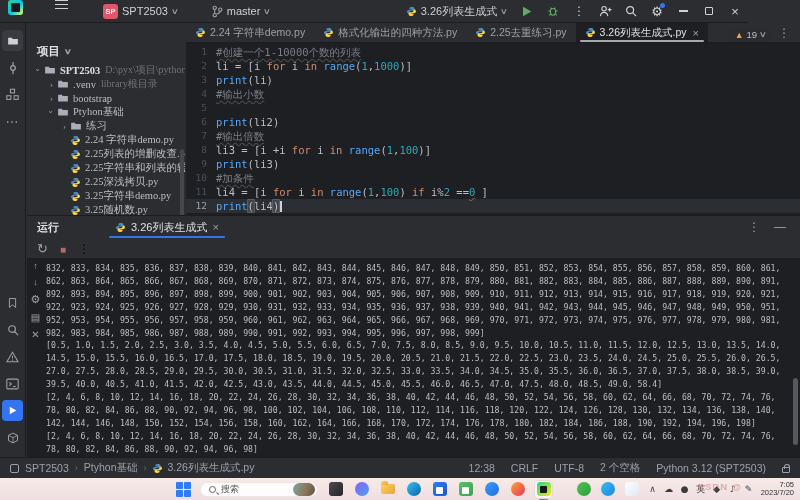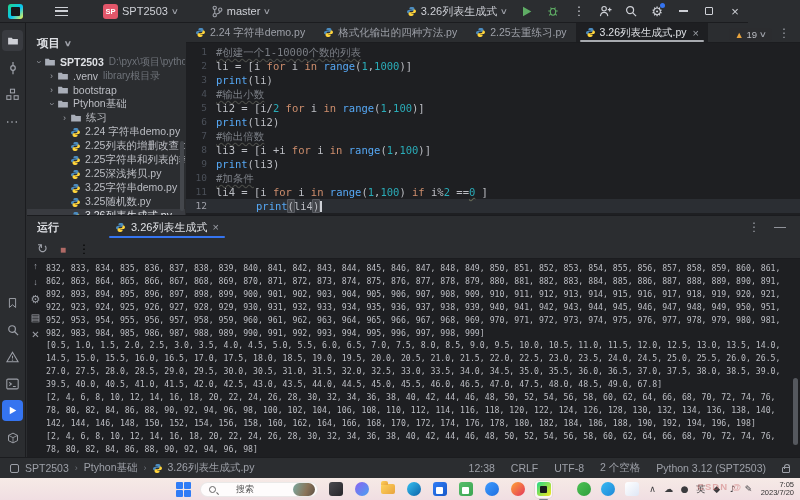--- a/index.html
+++ b/index.html
@@ -2,21 +2,21 @@
 <html><head>
 <meta charset="utf-8">
 <style>
   * { margin:0; padding:0; box-sizing:border-box; }
   html,body { width:800px; height:500px; overflow:hidden; background:#1E1F22;
     font-family:"Liberation Sans", sans-serif; -webkit-font-smoothing:antialiased; }
   .win { position:relative; width:800px; height:500px; background:#2B2D30; }
 
   
   .titlebar { position:absolute; left:0; top:0; width:748px; height:23px; background:#2B2D30;
-    border-bottom:1px solid #1b1c1f; display:flex; align-items:center; color:#DFE1E5; font-size:11px;gap:20px; }
+    border-bottom:1px solid #1b1c1f; display:flex; color:#DFE1E5; font-size:11px;gap:20px; }
   .tb-item { display:flex; align-items:center; gap:4px; padding:0 7px; height:100%; color:#CED0D6; }
   .logo { width:15px; height:15px; border-radius:3px; margin-left:8px;
     background:linear-gradient(135deg,#21d789,#07c3f2 55%,#fcf84a); position:relative; }
   .logo::after { content:""; position:absolute; inset:3px; background:#17181b; border-radius:1px; }
   .burger { width:13px; height:9px; border-top:1.6px solid #CED0D6; border-bottom:1.6px solid #CED0D6; position:relative; margin:0 8px 0 12px;}
   .burger::after { content:""; position:absolute; left:0; right:0; top:2.6px; height:1.6px; background:#CED0D6; }
   .badge-sp { width:15px; height:15px; border-radius:3px; background:#E3566A; color:#fff; font-size:7.5px; font-weight:bold;
     display:flex; align-items:center; justify-content:center; }
   .chev { font-size:8px; color:#9DA0A8; transform:scaleX(1.4); }
   .tb-right { margin-left:auto; display:flex; align-items:center; height:100%; }
@@ -32,42 +32,42 @@
   
   .stripe { position:absolute; left:0; top:0; width:26px; height:434px; background:#2B2D30;
     border-right:1px solid #1b1c1f; display:flex; flex-direction:column; align-items:center; padding:4px 0 6px; }
   .sicon { width:21px; height:21px; margin:3px 0; border-radius:4px; display:flex; align-items:center; justify-content:center;
     color:#9DA0A8; font-size:12px; }
   .sicon.active { background:#393B40; }
   .sicon.run-active { background:#3574F0; }
   .stripe .spacer { flex:1; }
 
   
-  .project { position:absolute; left:27px; top:8px; width:158px; height:192px; background:#2B2D30; overflow:hidden; }
+  .project { position:absolute; left:27px; top:16px; width:158px; height:192px; background:#2B2D30; overflow:hidden;font-family:Liberation Serif, serif; }
   .proj-head { height:24px; display:flex; align-items:center; gap:5px; padding-left:10px; color:#DFE1E5; font-size:11.5px; font-weight:bold; }
   .tree-row { height:14px; display:flex; align-items:center; font-size:10.5px; color:#BCBEC4; white-space:nowrap; }
   .tree-row.selected { background:#393B40; color:#DFE1E5; }
   .tree-row .arrow { width:11px; font-size:9px; color:#9DA0A8; text-align:center; flex:none; }
   .tree-row .arrow.open { transform:rotate(90deg); }
   .tree-row .ticon { flex:none; margin-right:4px; display:flex; }
   .tree-row .lbl.bold { font-weight:bold; color:#DFE1E5; }
   .tree-row .hint { color:#6F737A; margin-left:5px; font-size:10px; }
   .proj-scroll { position:absolute; right:1px; top:110px; width:4px; height:70px; border-radius:2px; background:#44474c; }
 
   
   .editor { position:absolute; left:186px; top:0; right:0; height:192px; background:#1E1F22; }
   .tabstrip { height:20px; background:#2B2D30; border-bottom:1px solid #1b1c1f; display:flex; align-items:stretch; }
   .tab { display:flex; align-items:center; gap:4px; padding:0 9px; font-size:10.5px; color:#9DA0A8; position:relative; }
   .tab.active { color:#DFE1E5; background:#1E1F22; }
   .tab.active::after { content:""; position:absolute; left:4px; right:4px; bottom:0; height:2px; background:#A7AAAF; border-radius:1px; }
   .tab .close { color:#9DA0A8; margin-left:2px; font-size:11px; }
   .tabstrip .ts-more { margin-left:auto; color:#9DA0A8; padding:0 10px; display:flex; align-items:center; font-size:12px; }
   .code-area { position:absolute; left:0; top:20px; right:0; bottom:0; overflow:hidden; padding-top:2px; }
   .code-row { display:flex; height:14px; line-height:14px; font-family:"DejaVu Sans Mono", monospace; font-size:10.5px; }
-  .code-row.cur { background:#2b2e33;gap:40px; }
+  .code-row.cur { background:#2b2e33; }
   .gut { width:30px; flex:none; text-align:right; padding-right:9px; color:#4B5059; font-size:9.5px; }
   .code-row.cur .gut { color:#A1A3AB; }
   .src { white-space:pre; color:#BCBEC4; }
   .src .kw { color:#CF8E6D; }
   .src .num { color:#2AACB8; }
   .src .numw { color:#2AACB8; text-decoration:underline wavy rgba(140,145,110,.6); text-decoration-skip-ink:none; }
   .src .fn { color:#56A8F5; }
   .src .cm { color:#7A7E85; text-decoration:underline wavy rgba(130,134,120,.45); text-underline-offset:2px; text-decoration-skip-ink:none; }
   .src .pm { background:#43454A; border:1px solid #5a5d63; border-radius:1px; margin:0 -1px; }
   .caret { display:inline-block; width:1.5px; height:11px; background:#CED0D6; vertical-align:-2px; margin-left:1px; }
@@ -102,21 +102,21 @@
   .lock { width:8px; height:6px; border:1.2px solid #9DA0A8; border-radius:1px; position:relative; margin-top:3px; }
   .lock::before { content:""; position:absolute; left:1px; top:-4px; width:4px; height:4px; border:1.2px solid #9DA0A8; border-bottom:none; border-radius:3px 3px 0 0; }
 
   
   .taskbar { position:absolute; left:0; top:478px; width:800px; height:22px;
     background:linear-gradient(180deg,#f6eae6,#f0dee2); display:flex; align-items:center; }
   .tb-center { position:absolute; left:176px; display:flex; align-items:center; gap:9px; height:100%; }
   .start { width:15px; height:15px; display:grid; grid-template-columns:7px 7px; grid-gap:1px; }
   .start i { background:#2f7cf6; border-radius:1px; }
   .search-pill { width:118px; height:15px; background:rgba(255,255,255,.88); border:1px solid rgba(0,0,0,.08);
-    border-radius:8px; display:flex; align-items:center; gap:20px; padding:0 2px 0 8px; font-size:9px; color:#555; }
+    border-radius:8px; display:flex; align-items:center; gap:5px; padding:0 2px 0 8px; font-size:9px; color:#555; }
   .search-pill .mag { width:7px; height:7px; border:1.2px solid #666; border-radius:50%; position:relative; }
   .search-pill .mag::after { content:""; position:absolute; left:6px; top:6px; width:3px; height:1.2px; background:#666; transform:rotate(45deg); }
   .search-img { margin-left:auto; width:22px; height:13px; border-radius:7px;
     background:linear-gradient(110deg,#7aa8a0,#8a7358 60%,#5d5146); }
   .app { width:17px; height:17px; border-radius:4px; position:relative; display:flex; align-items:center; justify-content:center; }
   .app.active { background:rgba(255,255,255,.65); box-shadow:0 0 0 1px rgba(0,0,0,.05); }
   .app.active::after { content:""; position:absolute; bottom:-3px; left:4px; right:4px; height:2px; border-radius:1px; background:#7a8089; }
   .app .sq { width:14px; height:14px; border-radius:3px; }
   .app .ci { width:14px; height:14px; border-radius:50%; }
   .app .fold { width:14px; height:10px; border-radius:2px; position:relative; }
@@ -448,21 +448,20 @@
           <div class="code-row">
             <span class="gut">3</span>
             <span class="src"><span class="fn">print</span><span class="pl">(li)</span></span>
           </div>
           <div class="code-row">
             <span class="gut">4</span>
             <span class="src"><span class="cm">#输出小数</span></span>
           </div>
           <div class="code-row">
             <span class="gut">5</span>
-            <span class="src"><span class="pl">li2 = [i/</span><span class="num">2</span><span class="pl"> </span><span class="kw">for</span><span class="pl"> i </span><span class="kw">in</span><span class="pl"> </span><span class="fn">range</span><span class="pl">(</span><span class="num">1</span><span class="pl">,</span><span class="num">100</span><span class="pl">)]</span></span>
           </div>
           <div class="code-row">
             <span class="gut">6</span>
             <span class="src"><span class="fn">print</span><span class="pl">(li2)</span></span>
           </div>
           <div class="code-row">
             <span class="gut">7</span>
             <span class="src"><span class="cm">#输出倍数</span></span>
           </div>
           <div class="code-row">
@@ -527,21 +526,21 @@
         <div class="console" id="console">
             <div>832, 833, 834, 835, 836, 837, 838, 839, 840, 841, 842, 843, 844, 845, 846, 847, 848, 849, 850, 851, 852, 853, 854, 855, 856, 857, 858, 859, 860, 861,</div>
             <div>862, 863, 864, 865, 866, 867, 868, 869, 870, 871, 872, 873, 874, 875, 876, 877, 878, 879, 880, 881, 882, 883, 884, 885, 886, 887, 888, 889, 890, 891,</div>
             <div>892, 893, 894, 895, 896, 897, 898, 899, 900, 901, 902, 903, 904, 905, 906, 907, 908, 909, 910, 911, 912, 913, 914, 915, 916, 917, 918, 919, 920, 921,</div>
             <div>922, 923, 924, 925, 926, 927, 928, 929, 930, 931, 932, 933, 934, 935, 936, 937, 938, 939, 940, 941, 942, 943, 944, 945, 946, 947, 948, 949, 950, 951,</div>
             <div>952, 953, 954, 955, 956, 957, 958, 959, 960, 961, 962, 963, 964, 965, 966, 967, 968, 969, 970, 971, 972, 973, 974, 975, 976, 977, 978, 979, 980, 981,</div>
             <div>982, 983, 984, 985, 986, 987, 988, 989, 990, 991, 992, 993, 994, 995, 996, 997, 998, 999]</div>
             <div>[0.5, 1.0, 1.5, 2.0, 2.5, 3.0, 3.5, 4.0, 4.5, 5.0, 5.5, 6.0, 6.5, 7.0, 7.5, 8.0, 8.5, 9.0, 9.5, 10.0, 10.5, 11.0, 11.5, 12.0, 12.5, 13.0, 13.5, 14.0,</div>
             <div>14.5, 15.0, 15.5, 16.0, 16.5, 17.0, 17.5, 18.0, 18.5, 19.0, 19.5, 20.0, 20.5, 21.0, 21.5, 22.0, 22.5, 23.0, 23.5, 24.0, 24.5, 25.0, 25.5, 26.0, 26.5,</div>
             <div>27.0, 27.5, 28.0, 28.5, 29.0, 29.5, 30.0, 30.5, 31.0, 31.5, 32.0, 32.5, 33.0, 33.5, 34.0, 34.5, 35.0, 35.5, 36.0, 36.5, 37.0, 37.5, 38.0, 38.5, 39.0,</div>
-            <div>39.5, 40.0, 40.5, 41.0, 41.5, 42.0, 42.5, 43.0, 43.5, 44.0, 44.5, 45.0, 45.5, 46.0, 46.5, 47.0, 47.5, 48.0, 48.5, 49.0, 67.8]</div>
+            <div>39.5, 40.0, 40.5, 41.0, 41.5, 42.0, 42.5, 43.0, 43.5, 44.0, 44.5, 45.0, 45.5, 46.0, 46.5, 47.0, 47.5, 48.0, 48.5, 49.0, 58.4]</div>
             <div>[2, 4, 6, 8, 10, 12, 14, 16, 18, 20, 22, 24, 26, 28, 30, 32, 34, 36, 38, 40, 42, 44, 46, 48, 50, 52, 54, 56, 58, 60, 62, 64, 66, 68, 70, 72, 74, 76,</div>
             <div>78, 80, 82, 84, 86, 88, 90, 92, 94, 96, 98, 100, 102, 104, 106, 108, 110, 112, 114, 116, 118, 120, 122, 124, 126, 128, 130, 132, 134, 136, 138, 140,</div>
             <div>142, 144, 146, 148, 150, 152, 154, 156, 158, 160, 162, 164, 166, 168, 170, 172, 174, 176, 178, 180, 182, 184, 186, 188, 190, 192, 194, 196, 198]</div>
             <div>[2, 4, 6, 8, 10, 12, 14, 16, 18, 20, 22, 24, 26, 28, 30, 32, 34, 36, 38, 40, 42, 44, 46, 48, 50, 52, 54, 56, 58, 60, 62, 64, 66, 68, 70, 72, 74, 76,</div>
             <div>78, 80, 82, 84, 86, 88, 90, 92, 94, 96, 98]</div>
           </div>
         <div class="cons-scroll"></div>
       </div>
     </div>
   </div>

